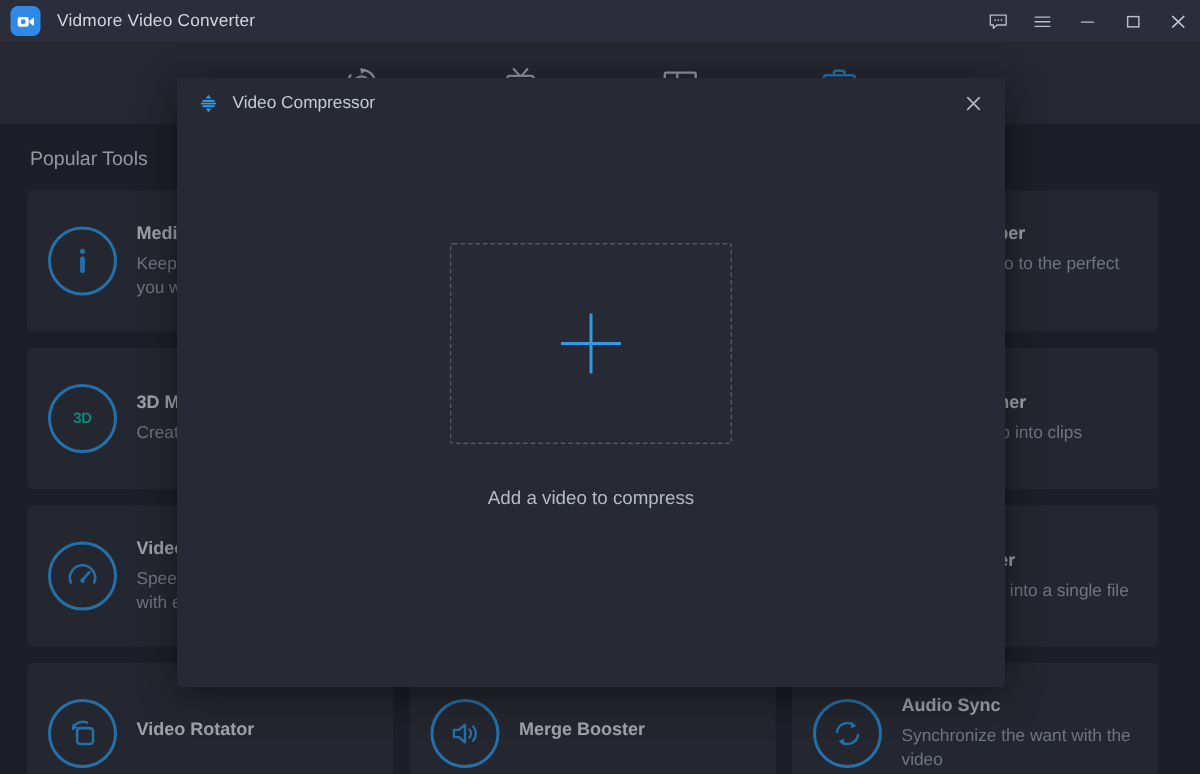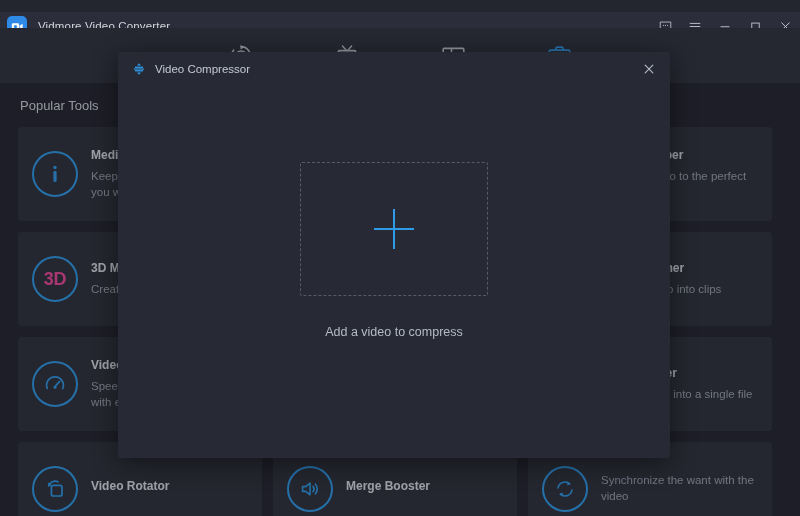--- a/index.html
+++ b/index.html
@@ -11,21 +11,21 @@
     color: #c9ccd6;
   }
   #app {
     position: relative;
     width: 800px; height: 516px;
     background: #23252f;
   }
 
   
   .titlebar {
-    position: absolute; top: 12px; left: 0;
+    position: absolute; top: 0; left: 0;
     width: 800px; height: 28px;
     background: #2b2e3a;
     display: flex; align-items: center;
   }
   .logo {
     width: 20px; height: 20px; margin-left: 7px;
     border-radius: 5px;
     background: #2e8ae6;
     display: flex; align-items: center; justify-content: center;
     flex: none;
@@ -91,21 +91,21 @@
   }
   .tool-ico {
     width: 46px; height: 46px; flex: none;
     border-radius: 50%;
     border: 2px solid #2e9ae8;
     display: flex; align-items: center; justify-content: center;
     color: #2e9ae8;
   }
   .tool-ico svg { display: block; }
   .tool-ico .ico-text {
-    font-size: 18px; font-weight: bold; color: #ec4899;
+    font-size: 10px; font-weight: bold; color: #14b8a6;
     letter-spacing: -.2px;
   }
   .tool-txt { min-width: 0; }
   .tool-name {
     font-size: 12px; font-weight: bold; color: #dde0e7;
     margin-bottom: 7px;
     white-space: nowrap;
   }
   .tool-desc {
     font-size: 11.5px; color: #9aa0ad; line-height: 1.35;
@@ -415,20 +415,21 @@
       <div class="tool-card">
         <div class="tool-ico">
           <svg width="24" height="24" viewBox="0 0 24 24" aria-hidden="true">
             <path d="M5 11a7 7 0 0 1 11.6-4.2" fill="none" stroke="#2e9ae8" stroke-width="1.6" stroke-linecap="round"></path>
             <path d="M19 13a7 7 0 0 1-11.6 4.2" fill="none" stroke="#2e9ae8" stroke-width="1.6" stroke-linecap="round"></path>
             <path d="M14.6 4.2 17.6 7 14.2 8.6Z" fill="#2e9ae8"></path>
             <path d="M9.4 19.8 6.4 17 9.8 15.4Z" fill="#2e9ae8"></path>
           </svg>
         </div>
         <div class="tool-txt">
+          <div class="tool-name">Audio Sync</div>
           <div class="tool-desc">Synchronize the want with the video</div>
         </div>
       </div>
 
     </div>
   </div>
 
   <div class="scrim"></div>
 
   <div class="modal">

